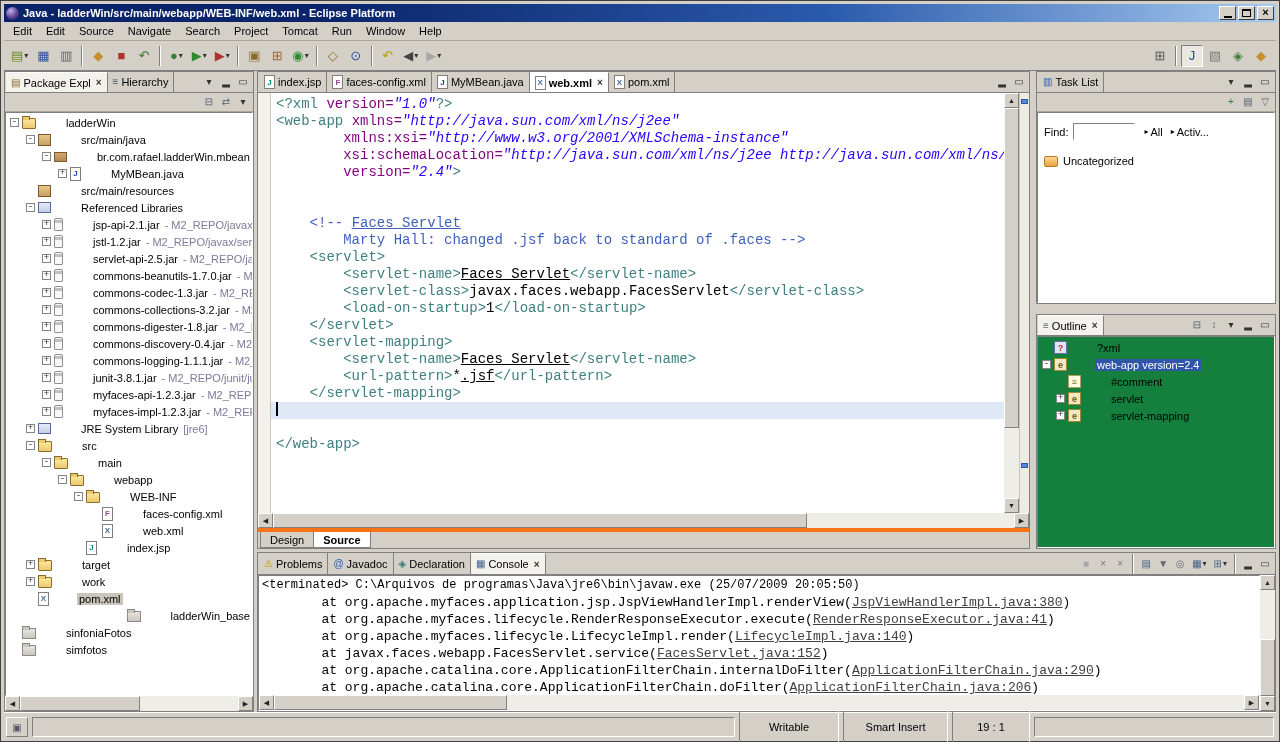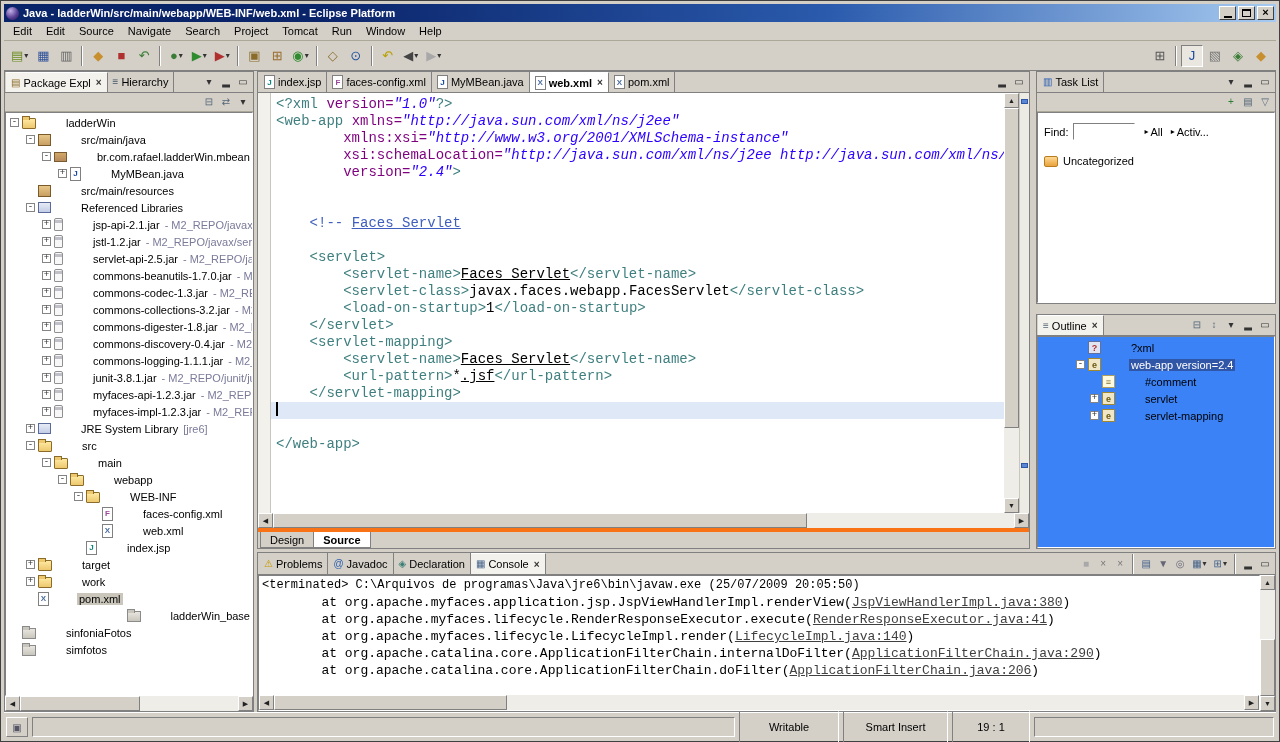--- a/index.html
+++ b/index.html
@@ -120,21 +120,21 @@
   
   .tl-content { flex:1; background:#fff; border:1px solid; border-color:#808080 #fff #fff #808080; padding:4px 6px; min-height:0; }
   .find-row { display:flex; align-items:center; gap:5px; margin:6px 0 12px; }
   .find-input { width:62px; height:17px; border:1px solid; border-color:#808080 #fff #fff #808080; font-size:11px; padding:1px 2px; font-family:"Liberation Sans",sans-serif; }
   .scope { display:flex; align-items:center; gap:2px; white-space:nowrap; }
   .scope-arrow { font-size:8px; }
   .tl-item { display:flex; align-items:center; gap:5px; height:18px; }
   .cat-icon { width:14px; height:11px; background:linear-gradient(#ffd894,#e8a33d); border:1px solid #b97c1e; border-radius:2px; flex:none; }
 
   
-  .outline-tree { flex:1; background:#3b82f6; border:1px solid; border-color:#808080 #fff #fff #808080; padding-top:2px; min-height:0; overflow:hidden;padding-left:34px; }
+  .outline-tree { flex:1; background:#15803d; border:1px solid; border-color:#808080 #fff #fff #808080; padding-top:2px; min-height:0; overflow:hidden; }
   .oc { width:13px; height:13px; flex:none; margin-right:4px; display:inline-flex; align-items:center; justify-content:center; font-size:9px; font-weight:bold; }
   .oc-element { background:#f0e6c8; border:1px solid #a08830; color:#6a5a10; }
   .oc-element::after { content:"e"; }
   .oc-xml-decl { background:#dfe4f0; border:1px solid #6070a0; color:#b03030; }
   .oc-xml-decl::after { content:"?"; }
   .oc-comment { background:#fffbe0; border:1px solid #b0a060; color:#807030; }
   .oc-comment::after { content:"≡"; }
 
   
   .console .vtabbar { height:22px; }
@@ -536,21 +536,21 @@
             <div class="ruler"></div>
             <div class="code" id="code">
                 <div class="cl"><span class="tk-tag">&lt;?xml </span><span class="tk-attr">version=</span><span class="tk-val">"1.0"</span><span class="tk-tag">?&gt;</span></div>
                 <div class="cl"><span class="tk-tag">&lt;web-app </span><span class="tk-attr">xmlns=</span><span class="tk-val">"http://java.sun.com/xml/ns/j2ee"</span></div>
                 <div class="cl"><span class="tk-pl">        </span><span class="tk-attr">xmlns:xsi=</span><span class="tk-val">"http://www.w3.org/2001/XMLSchema-instance"</span></div>
                 <div class="cl"><span class="tk-pl">        </span><span class="tk-attr">xsi:schemaLocation=</span><span class="tk-val">"http://java.sun.com/xml/ns/j2ee http://java.sun.com/xml/ns/j2e</span></div>
                 <div class="cl"><span class="tk-pl">        </span><span class="tk-attr">version=</span><span class="tk-val">"2.4"</span><span class="tk-tag">&gt;</span></div>
                 <div class="cl"></div>
                 <div class="cl"></div>
                 <div class="cl"><span class="tk-pl">    </span><span class="tk-com">&lt;!-- </span><span class="tk-comu">Faces Servlet</span></div>
-                <div class="cl"><span class="tk-pl">        </span></div>
+                <div class="cl"><span class="tk-pl">        </span><span class="tk-com">Marty Hall: changed .jsf back to standard of .faces --&gt;</span></div>
                 <div class="cl"><span class="tk-pl">    </span><span class="tk-tag">&lt;servlet&gt;</span></div>
                 <div class="cl"><span class="tk-pl">        </span><span class="tk-tag">&lt;servlet-name&gt;</span><span class="tk-txtu">Faces Servlet</span><span class="tk-tag">&lt;/servlet-name&gt;</span></div>
                 <div class="cl"><span class="tk-pl">        </span><span class="tk-tag">&lt;servlet-class&gt;</span><span class="tk-txt">javax.faces.webapp.FacesServlet</span><span class="tk-tag">&lt;/servlet-class&gt;</span></div>
                 <div class="cl"><span class="tk-pl">        </span><span class="tk-tag">&lt;load-on-startup&gt;</span><span class="tk-txt">1</span><span class="tk-tag">&lt;/load-on-startup&gt;</span></div>
                 <div class="cl"><span class="tk-pl">    </span><span class="tk-tag">&lt;/servlet&gt;</span></div>
                 <div class="cl"><span class="tk-pl">    </span><span class="tk-tag">&lt;servlet-mapping&gt;</span></div>
                 <div class="cl"><span class="tk-pl">        </span><span class="tk-tag">&lt;servlet-name&gt;</span><span class="tk-txtu">Faces Servlet</span><span class="tk-tag">&lt;/servlet-name&gt;</span></div>
                 <div class="cl"><span class="tk-pl">        </span><span class="tk-tag">&lt;url-pattern&gt;</span><span class="tk-txt">*</span><span class="tk-txtu">.jsf</span><span class="tk-tag">&lt;/url-pattern&gt;</span></div>
                 <div class="cl"><span class="tk-pl">    </span><span class="tk-tag">&lt;/servlet-mapping&gt;</span></div>
                 <div class="cl cur"><span class="caret"></span></div>
@@ -752,20 +752,21 @@
               </span>
             </span>
         </div>
         <div class="console-body">
           <div class="console-main">
             <div class="console-header">&lt;terminated&gt; C:\Arquivos de programas\Java\jre6\bin\javaw.exe (25/07/2009 20:05:50)</div>
             <div class="con-lines" id="con-lines">
                 <div class="con-line"><span>        at org.apache.myfaces.application.jsp.JspViewHandlerImpl.renderView(</span><span class="con-link">JspViewHandlerImpl.java:380</span><span>)</span></div>
                 <div class="con-line"><span>        at org.apache.myfaces.lifecycle.RenderResponseExecutor.execute(</span><span class="con-link">RenderResponseExecutor.java:41</span><span>)</span></div>
                 <div class="con-line"><span>        at org.apache.myfaces.lifecycle.LifecycleImpl.render(</span><span class="con-link">LifecycleImpl.java:140</span><span>)</span></div>
+                <div class="con-line"><span>        at javax.faces.webapp.FacesServlet.service(</span><span class="con-link">FacesServlet.java:152</span><span>)</span></div>
                 <div class="con-line"><span>        at org.apache.catalina.core.ApplicationFilterChain.internalDoFilter(</span><span class="con-link">ApplicationFilterChain.java:290</span><span>)</span></div>
                 <div class="con-line"><span>        at org.apache.catalina.core.ApplicationFilterChain.doFilter(</span><span class="con-link">ApplicationFilterChain.java:206</span><span>)</span></div>
               </div>
             <div class="hsb">
               <span class="sb-btn">◀</span>
               <span class="hsb-track">
                   <span class="hsb-thumb" style="left:0;width:24%"></span>
                 </span>
               <span class="sb-btn">▶</span>
             </div>

